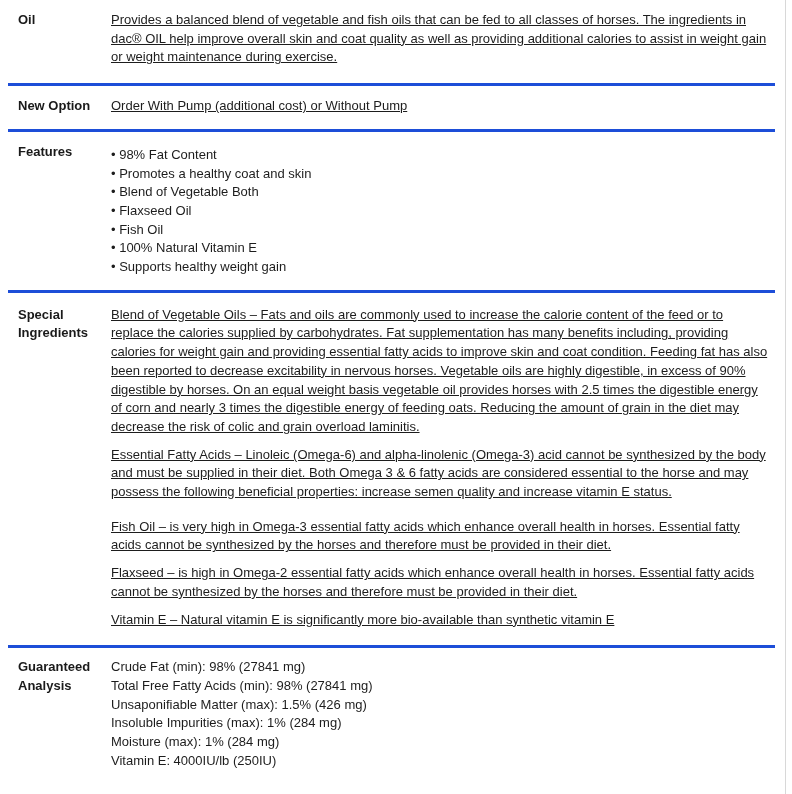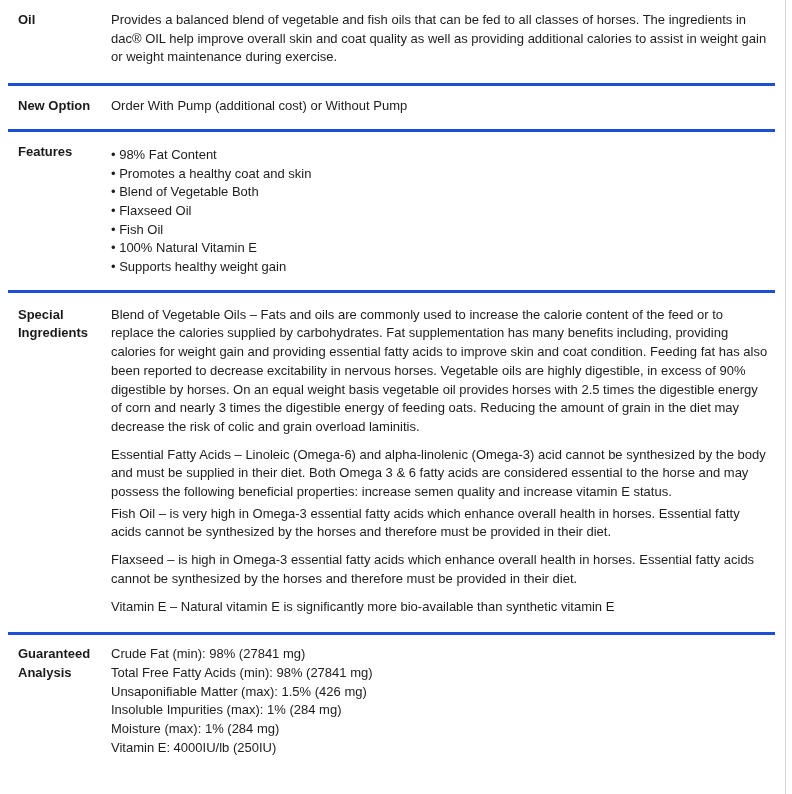--- a/index.html
+++ b/index.html
@@ -45,26 +45,27 @@
     color: #1a1a1a;
   }
   .content-cell {
     flex: 1 1 auto;
     padding: 11px 6px 16px 0;
     font-size: 13px;
     line-height: 18.7px;
   }
   .para {
     margin: 0;
+    text-decoration: underline;
   }
   .para + .para {
     margin-top: 9px;
   }
   .para.continuation {
-    margin-top: 3px;
+    margin-top: 16px;
   }
   .feature-item,
   .analysis-line {
     margin: 0;
   }
   .row-features .content-cell { padding-top: 14px; padding-bottom: 13px; }
   .row-special .content-cell,
   .row-special .label-cell { padding-top: 13px; padding-bottom: 16px; }
   .row-new-option .content-cell,
   .row-new-option .label-cell { padding-bottom: 13px; }
@@ -104,21 +105,21 @@
       <div class="feature-item">• Supports healthy weight gain</div>
     </div>
   </div>
 
   <div class="row row-special">
     <div class="label-cell">Special Ingredients</div>
     <div class="content-cell">
       <p class="para">Blend of Vegetable Oils – Fats and oils are commonly used to increase the calorie content of the feed or to replace the calories supplied by carbohydrates. Fat supplementation has many benefits including, providing calories for weight gain and providing essential fatty acids to improve skin and coat condition. Feeding fat has also been reported to decrease excitability in nervous horses. Vegetable oils are highly digestible, in excess of 90% digestible by horses. On an equal weight basis vegetable oil provides horses with 2.5 times the digestible energy of corn and nearly 3 times the digestible energy of feeding oats. Reducing the amount of grain in the diet may decrease the risk of colic and grain overload laminitis.</p>
       <p class="para">Essential Fatty Acids – Linoleic (Omega-6) and alpha-linolenic (Omega-3) acid cannot be synthesized by the body and must be supplied in their diet. Both Omega 3 &amp; 6 fatty acids are considered essential to the horse and may possess the following beneficial properties: increase semen quality and increase vitamin E status.</p>
       <p class="para continuation">Fish Oil – is very high in Omega-3 essential fatty acids which enhance overall health in horses. Essential fatty acids cannot be synthesized by the horses and therefore must be provided in their diet.</p>
-      <p class="para">Flaxseed – is high in Omega-3 essential fatty acids which enhance overall health in horses. Essential fatty acids cannot be synthesized by the horses and therefore must be provided in their diet.</p>
+      <p class="para">Flaxseed – is high in Omega-2 essential fatty acids which enhance overall health in horses. Essential fatty acids cannot be synthesized by the horses and therefore must be provided in their diet.</p>
       <p class="para">Vitamin E – Natural vitamin E is significantly more bio-available than synthetic vitamin E</p>
     </div>
   </div>
 
   <div class="row row-analysis">
     <div class="label-cell">Guaranteed Analysis</div>
     <div class="content-cell">
       <div class="analysis-line">Crude Fat (min): 98% (27841 mg)</div>
       <div class="analysis-line">Total Free Fatty Acids (min): 98% (27841 mg)</div>
       <div class="analysis-line">Unsaponifiable Matter (max): 1.5% (426 mg)</div>

